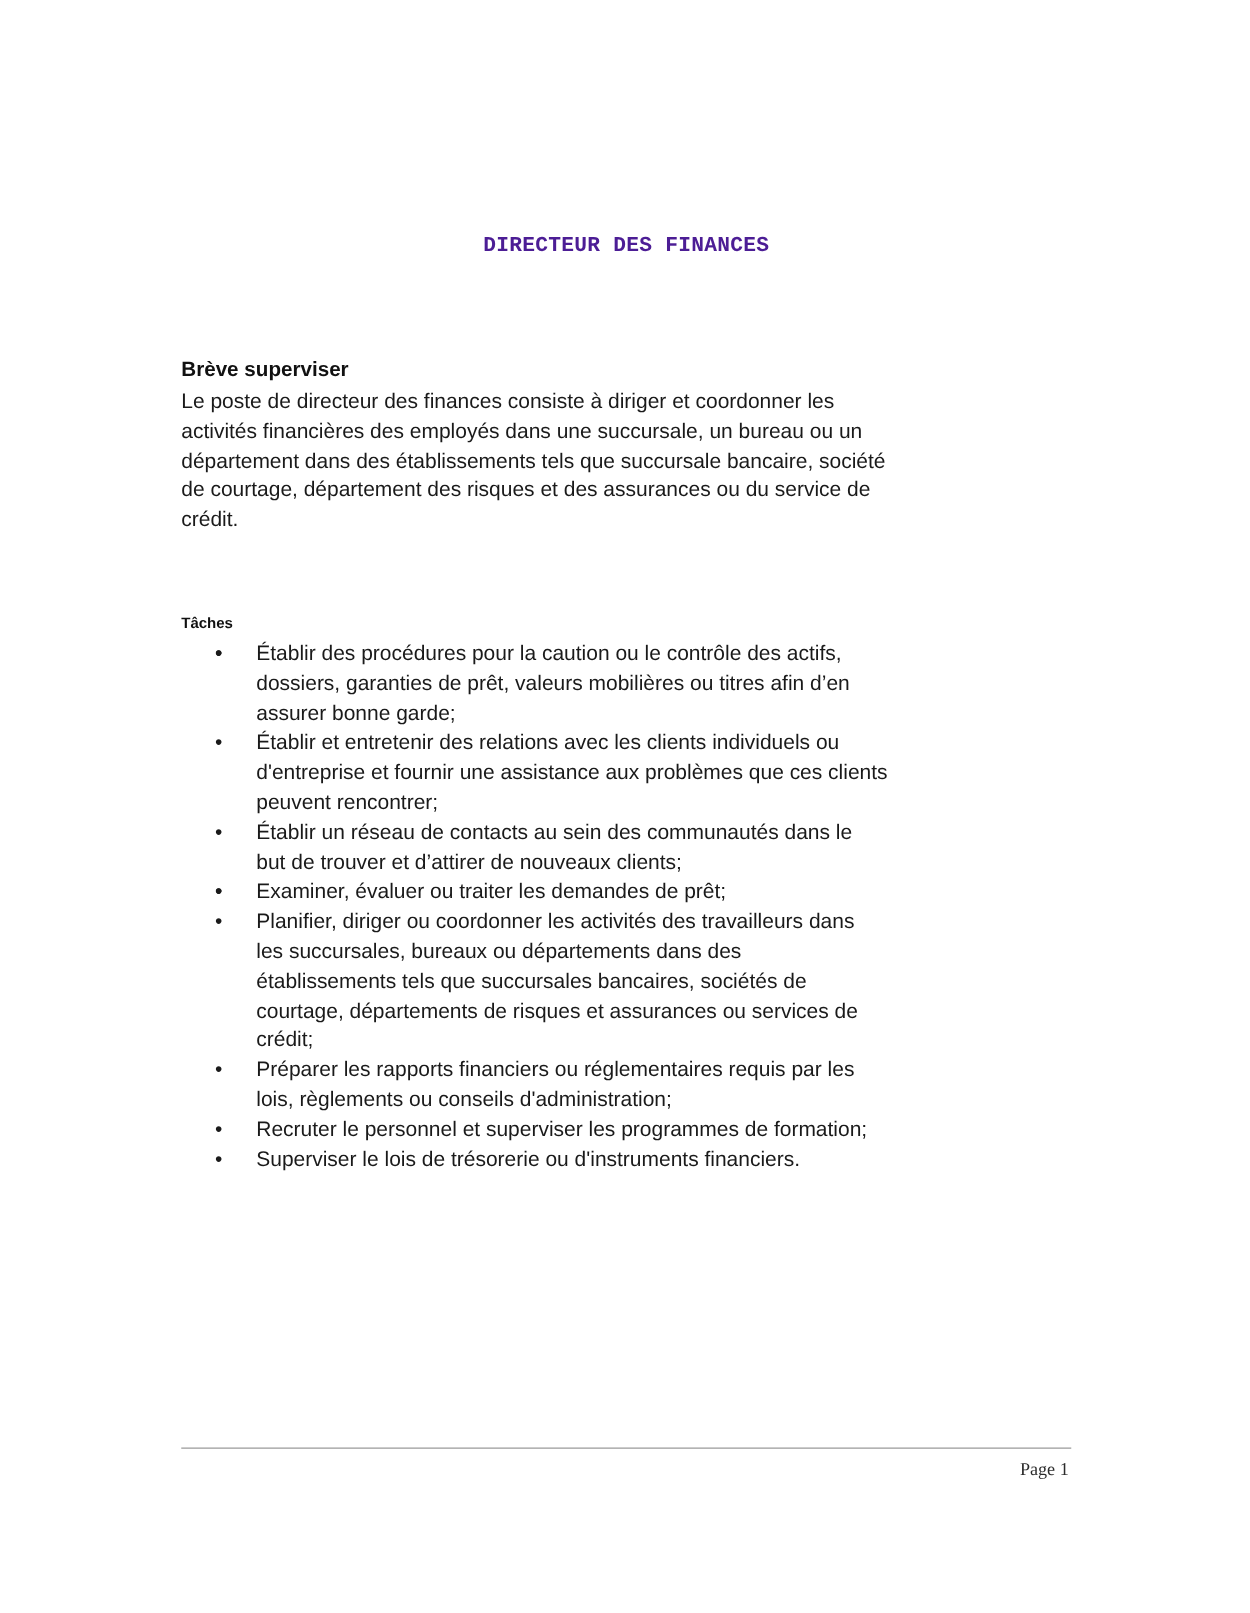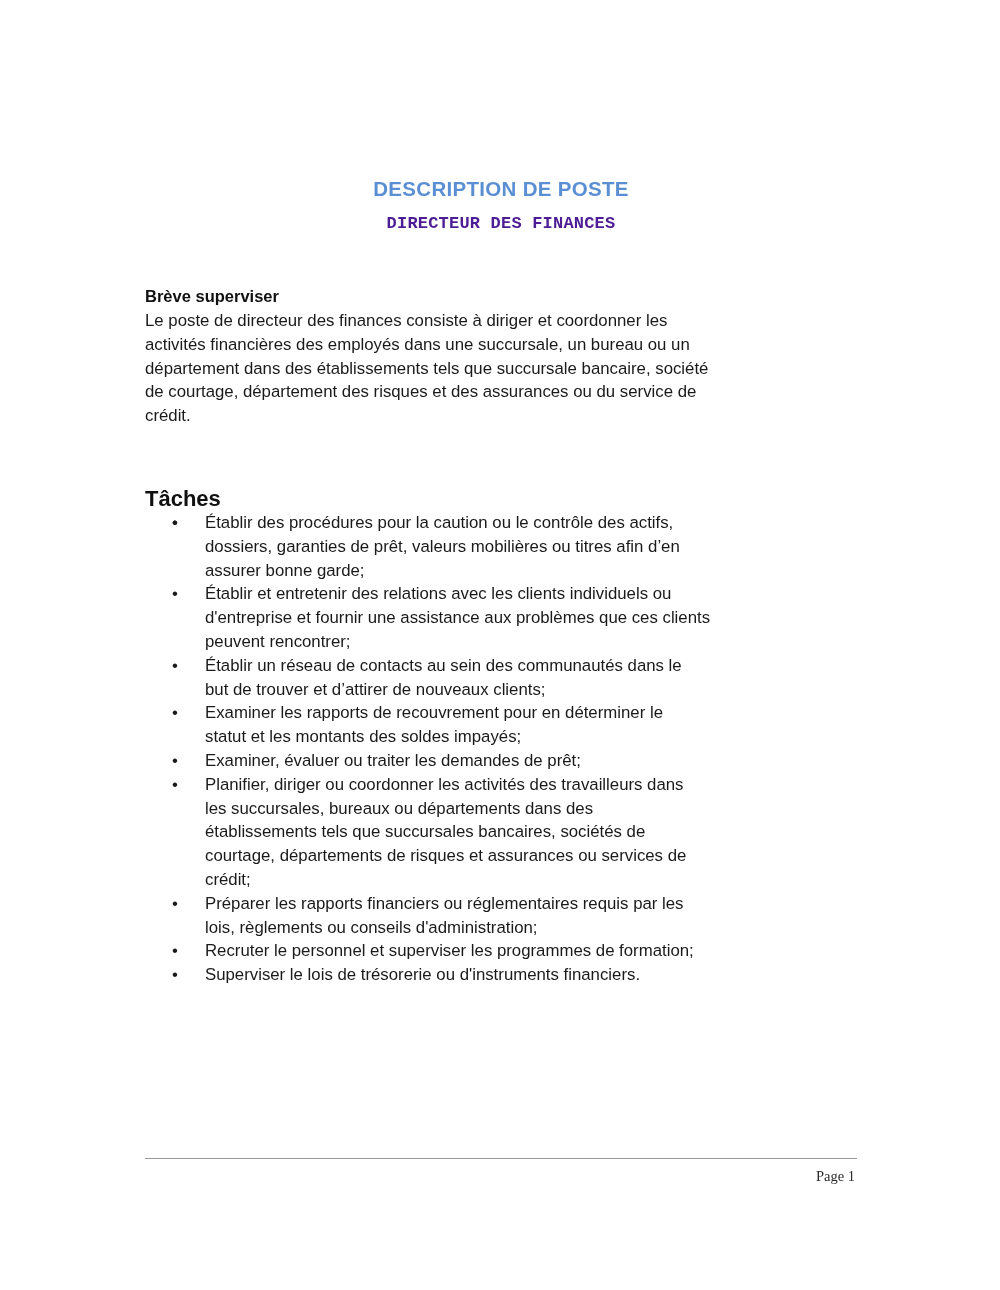--- a/index.html
+++ b/index.html
@@ -67,21 +67,21 @@
     font-size: 16.8px;
     line-height: 23.8px;
     color: #1a1a1a;
     margin: 0;
     max-width: 575px;
   }
   .spacer-tasks {
     height: 59px;
   }
   .tasks-heading {
-    font-size: 22px;
+    font-size: 12px;
     font-weight: bold;
     color: #111111;
     line-height: 23px;
     margin: 0 0 1px 0;
   }
 
   ul.task-list {
     list-style: none;
     margin: 0;
     padding: 0;
@@ -141,21 +141,20 @@
     margin-top: 7px;
     padding-right: 2px;
   }
 </style>
 </head>
 <body>
 
 <div class="page">
 
   <div class="title-block">
-    <div class="doc-kicker">DESCRIPTION DE POSTE</div>
     <div class="doc-title">DIRECTEUR DES FINANCES</div>
   </div>
 
   <div class="content">
 
     <div class="section-heading">Brève superviser</div>
     <p class="body-para">Le poste de directeur des finances consiste à diriger et coordonner les activités financières des employés dans une succursale, un bureau ou un département dans des établissements tels que succursale bancaire, société de courtage, département des risques et des assurances ou du service de crédit.</p>
 
     <div class="spacer-tasks"></div>
 
@@ -172,21 +171,20 @@
       <li class="w3">
         <span class="bullet-glyph">•</span>
         <span class="task-text">Établir et entretenir des relations avec les clients individuels ou d'entreprise et fournir une assistance aux problèmes que ces clients peuvent rencontrer;</span>
       </li>
       <li class="w4">
         <span class="bullet-glyph">•</span>
         <span class="task-text">Établir un réseau de contacts au sein des communautés dans le but de trouver et d’attirer de nouveaux clients;</span>
       </li>
       <li class="w5">
         <span class="bullet-glyph">•</span>
-        <span class="task-text">Examiner les rapports de recouvrement pour en déterminer le statut et les montants des soldes impayés;</span>
       </li>
       <li class="w6">
         <span class="bullet-glyph">•</span>
         <span class="task-text">Examiner, évaluer ou traiter les demandes de prêt;</span>
       </li>
       <li class="w7">
         <span class="bullet-glyph">•</span>
         <span class="task-text">Planifier, diriger ou coordonner les activités des travailleurs dans les succursales, bureaux ou départements dans des établissements tels que succursales bancaires, sociétés de courtage, départements de risques et assurances ou services de crédit;</span>
       </li>
       <li class="w8">

